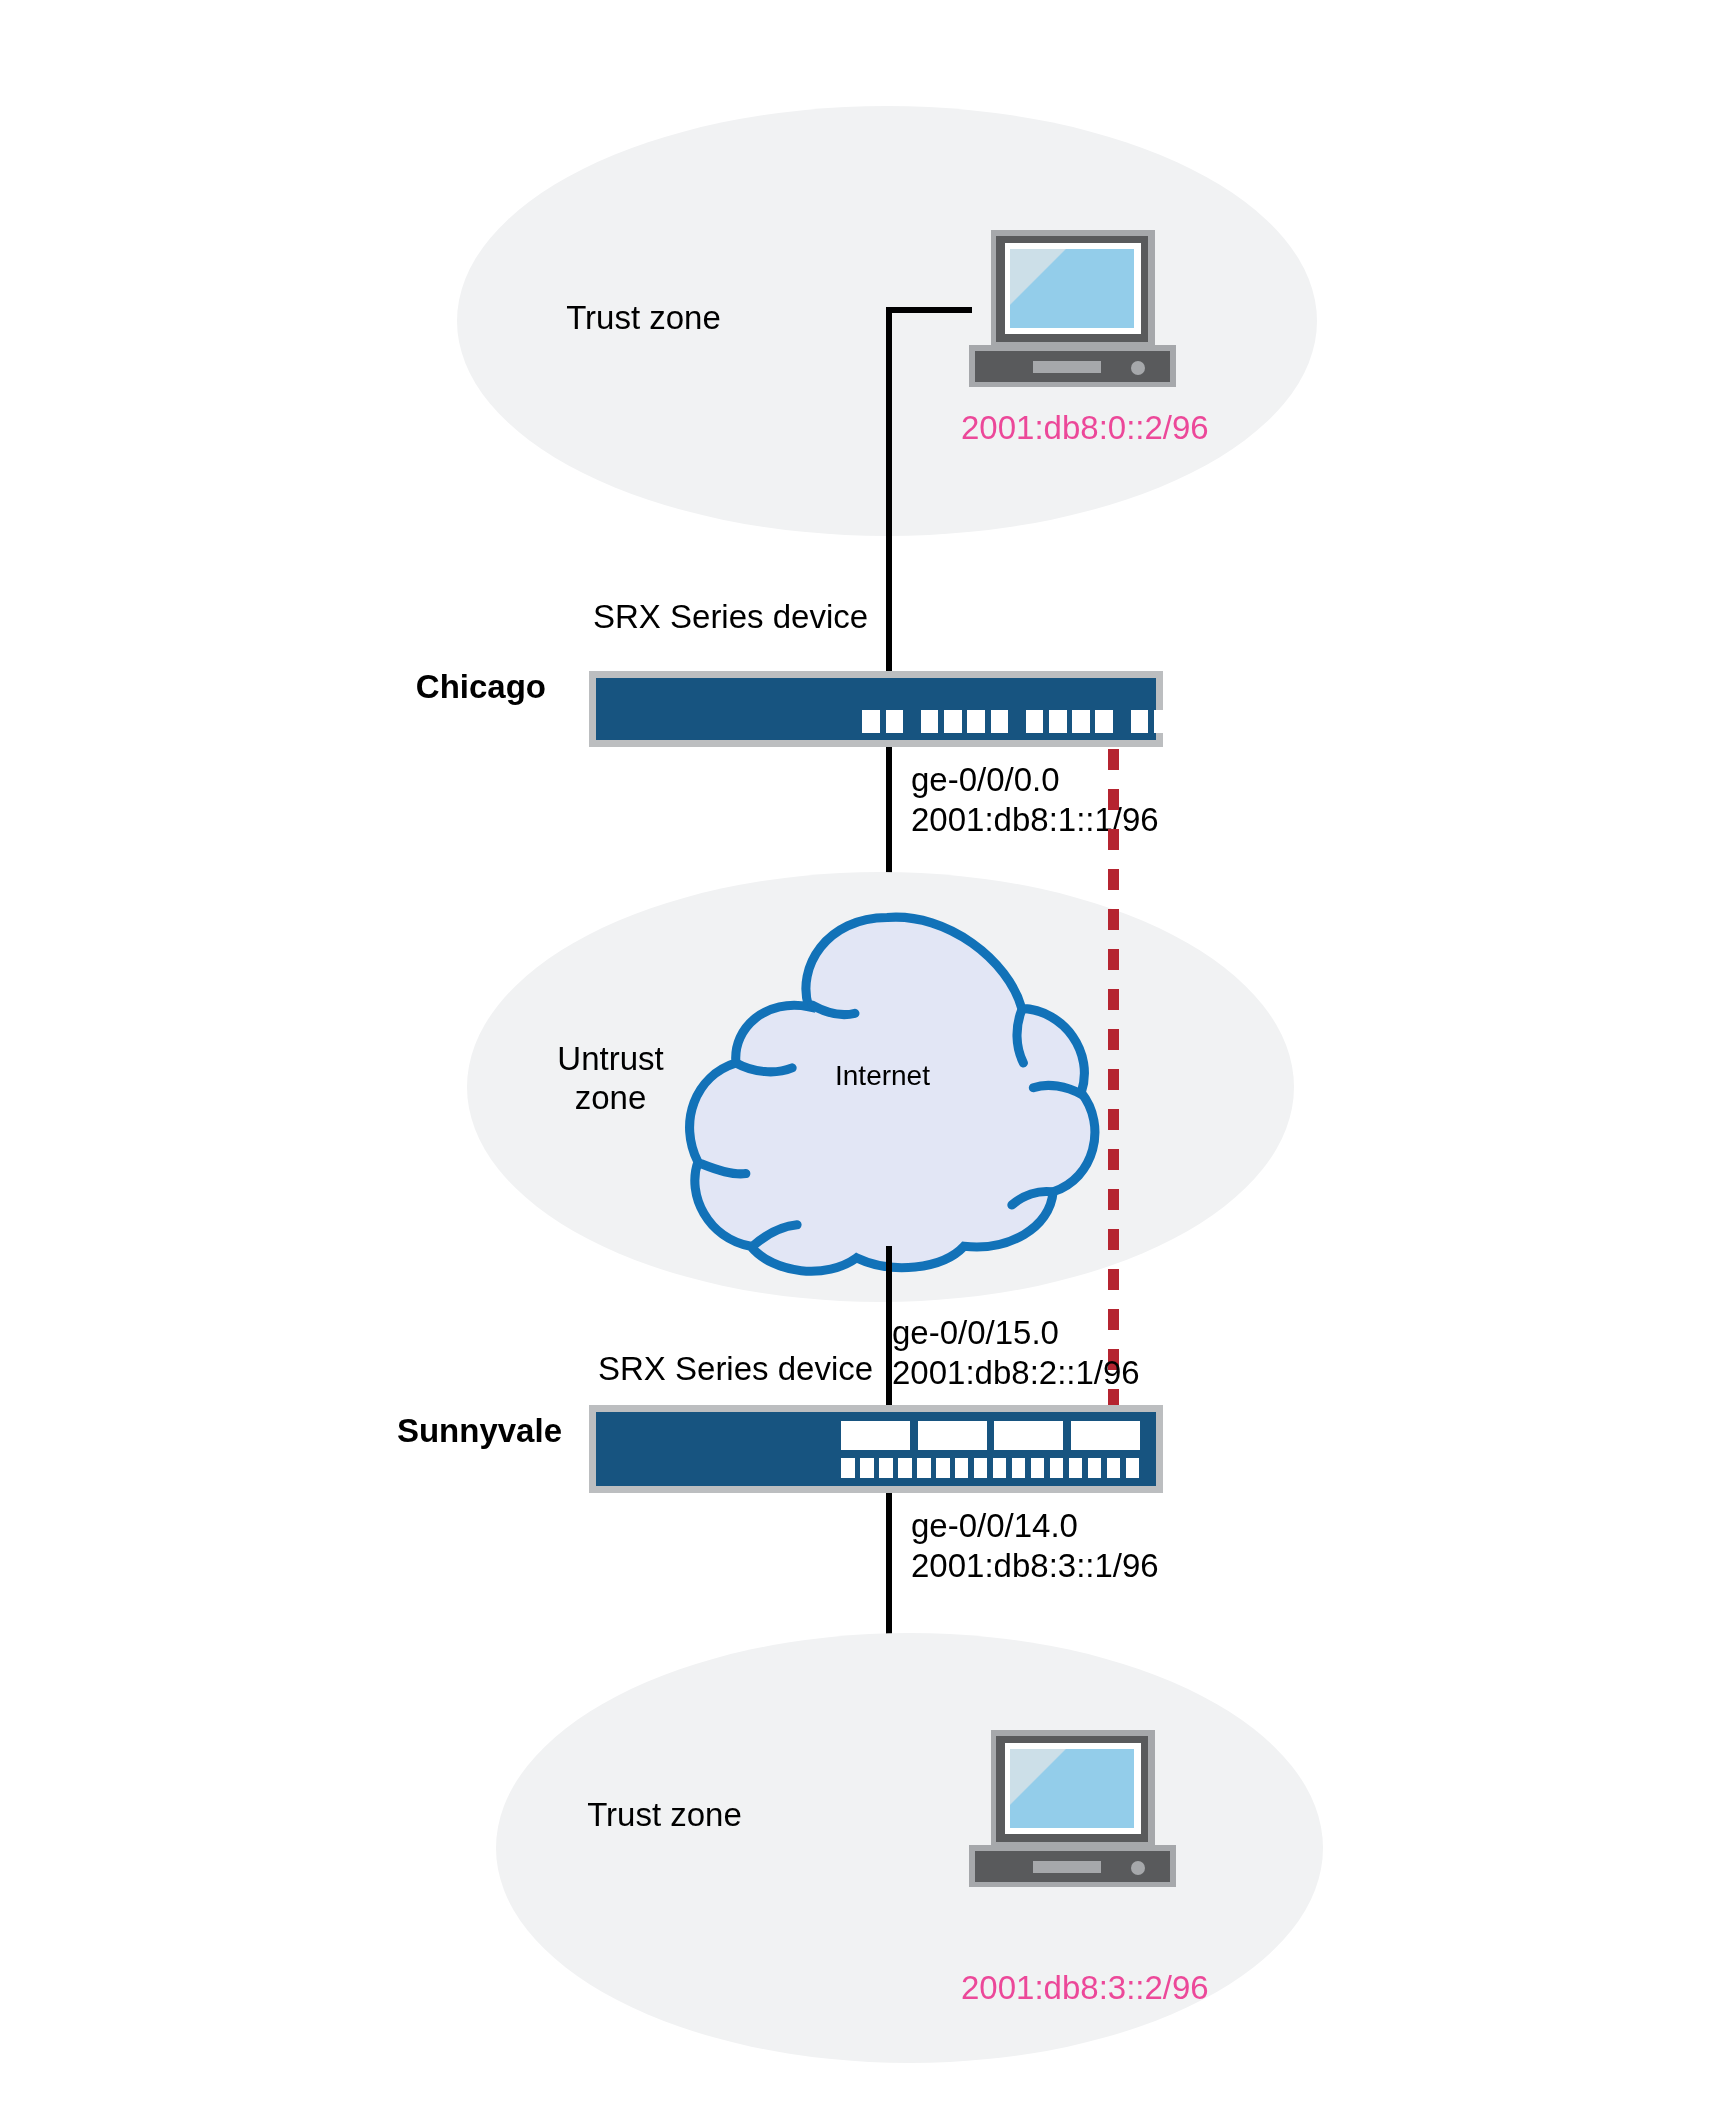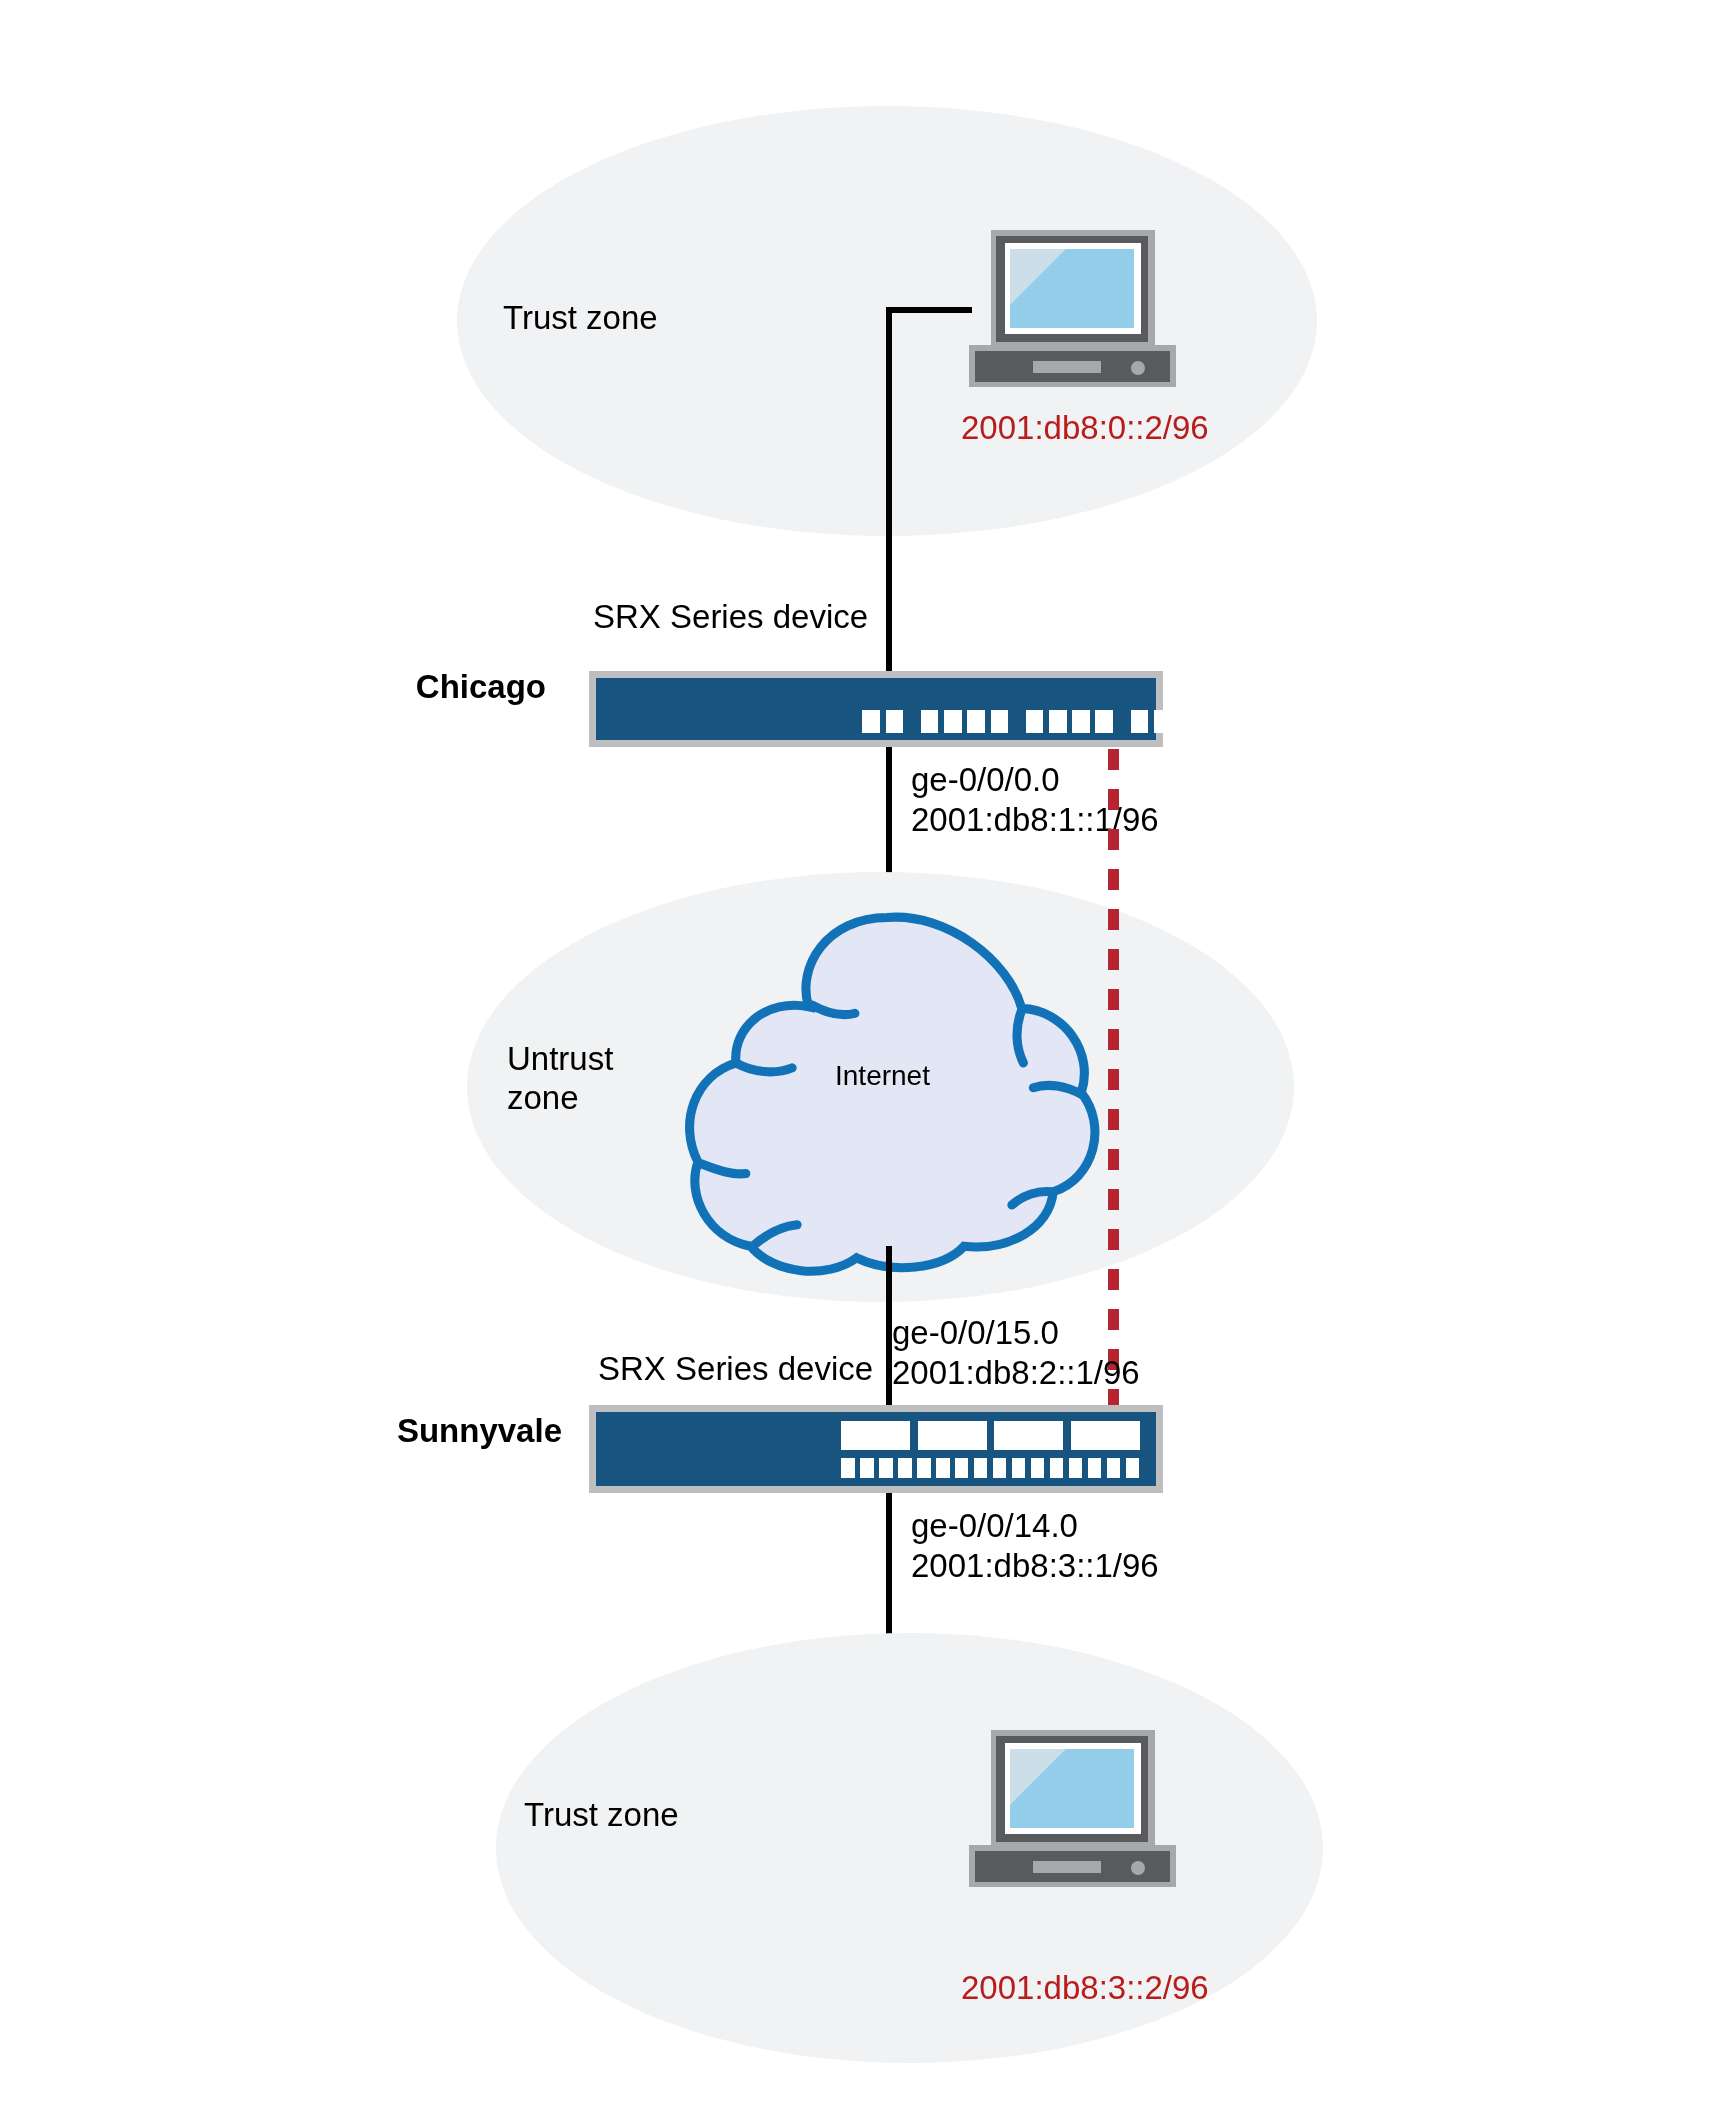--- a/index.html
+++ b/index.html
@@ -22,20 +22,21 @@
     background: #f1f2f3;
     border-radius: 50%;
   }
   .zone-label {
     position: absolute;
     font-size: 33px;
     color: #000000;
     line-height: 1.18;
     white-space: pre-line;
     letter-spacing: 0px;
+    text-align: center;
   }
   .wire {
     position: absolute;
     background: #000000;
   }
   .wire-v { width: 5.8px; }
   .wire-h { height: 5.8px; }
 
   
   .computer {
@@ -88,21 +89,21 @@
   .comp-dot {
     position: absolute;
     left: 162px; top: 131px;
     width: 14px; height: 14px;
     border-radius: 50%;
     background: #a6a8ab;
   }
   .ip-label {
     position: absolute;
     font-size: 33px;
-    color: #b91c1c;
+    color: #ec4899;
     white-space: nowrap;
   }
 
   
   .srx {
     position: absolute;
     background: #bcbec0;
     padding: 7.4px;
     box-sizing: border-box;
   }

